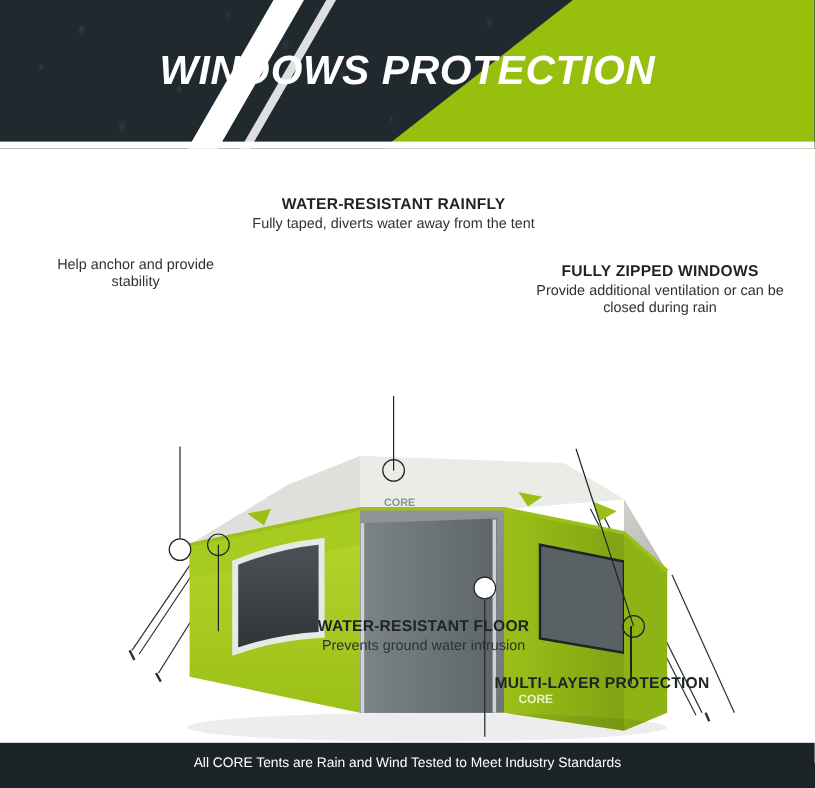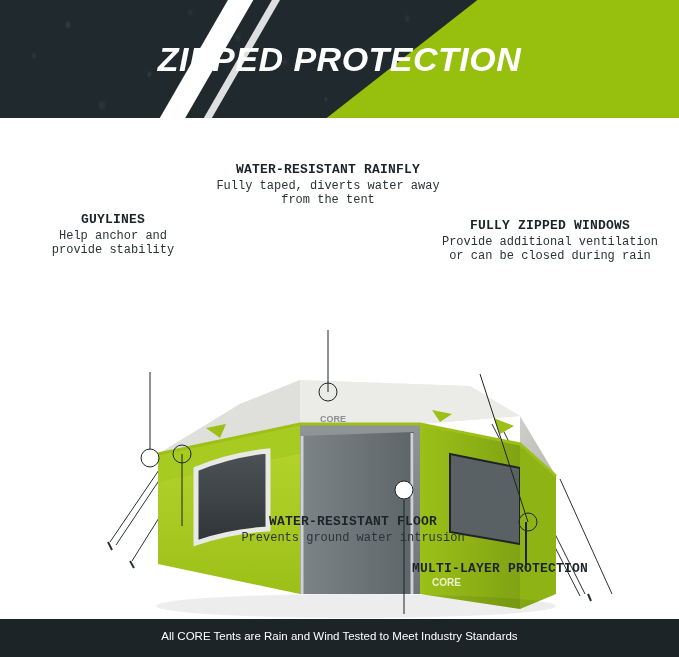--- a/index.html
+++ b/index.html
@@ -98,21 +98,20 @@
   }
   #svg-layer {
     position: absolute;
     left: 0; top: 0;
     width: 679px; height: 495px;
   }
 
   
   .callout {
     position: absolute;
-    font-family: Liberation Mono, monospace;
   }
   .callout .c-title {
     font-size: 13px;
     font-weight: bold;
     color: #1d2428;
     letter-spacing: 0.2px;
     line-height: 16px;
   }
   .callout .c-desc {
     font-size: 12px;
@@ -142,21 +141,21 @@
 </head>
 <body>
 
 <div id="page">
 
   <div id="header">
     <div id="header-texture"></div>
     <div id="header-green"></div>
     <div id="header-stripe"></div>
     <div id="header-stripe2"></div>
-    <div id="header-title">ZIPPED PROTECTION</div>
+    <div id="header-title">WINDOWS PROTECTION</div>
     <div id="header-underline"></div>
   </div>
 
   <div id="diagram">
 
     <svg id="svg-layer" viewBox="0 0 679 495">
       <defs>
         <linearGradient id="flyGrad" x1="0" y1="0" x2="0" y2="1">
           <stop offset="0%" stop-color="#f2f2f0"></stop>
           <stop offset="100%" stop-color="#dcdcd8"></stop>
@@ -274,21 +273,20 @@
       <path d="M526 398 L526 444" stroke="#1d2428" stroke-width="1" fill="none"></path>
 
       <path d="M526 398 L526 444" stroke="#1d2428" stroke-width="1" fill="none"></path>
 
       <path d="M526 398 L526 446" stroke="#1d2428" stroke-width="1" fill="none"></path>
 
       <path d="M526 398 L526 428" stroke="#1d2428" stroke-width="1" fill="none"></path>
     </svg>
 
     <div class="callout align-center" style="left:38px; top:88px; width:150px;">
-      <div class="c-title">GUYLINES</div>
       <div class="c-desc">Help anchor and provide stability</div>
     </div>
 
     <div class="callout align-center" style="left:208px; top:38px; width:240px;">
       <div class="c-title">WATER-RESISTANT RAINFLY</div>
       <div class="c-desc">Fully taped, diverts water away from the tent</div>
     </div>
 
     <div class="callout align-center" style="left:440px; top:94px; width:220px;">
       <div class="c-title">FULLY ZIPPED WINDOWS</div>

